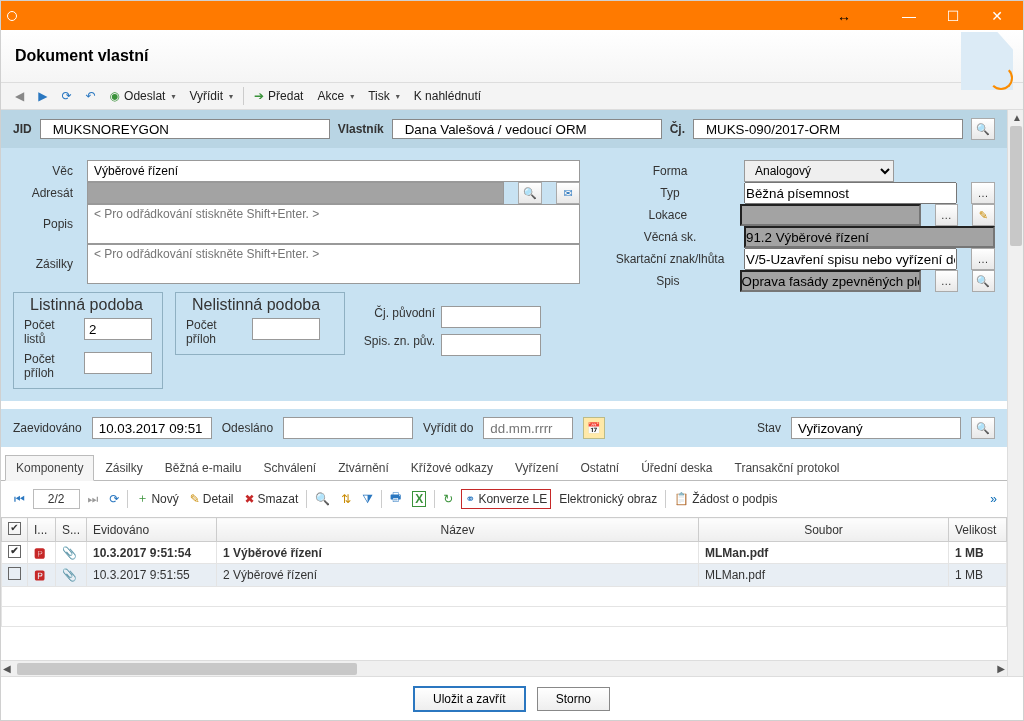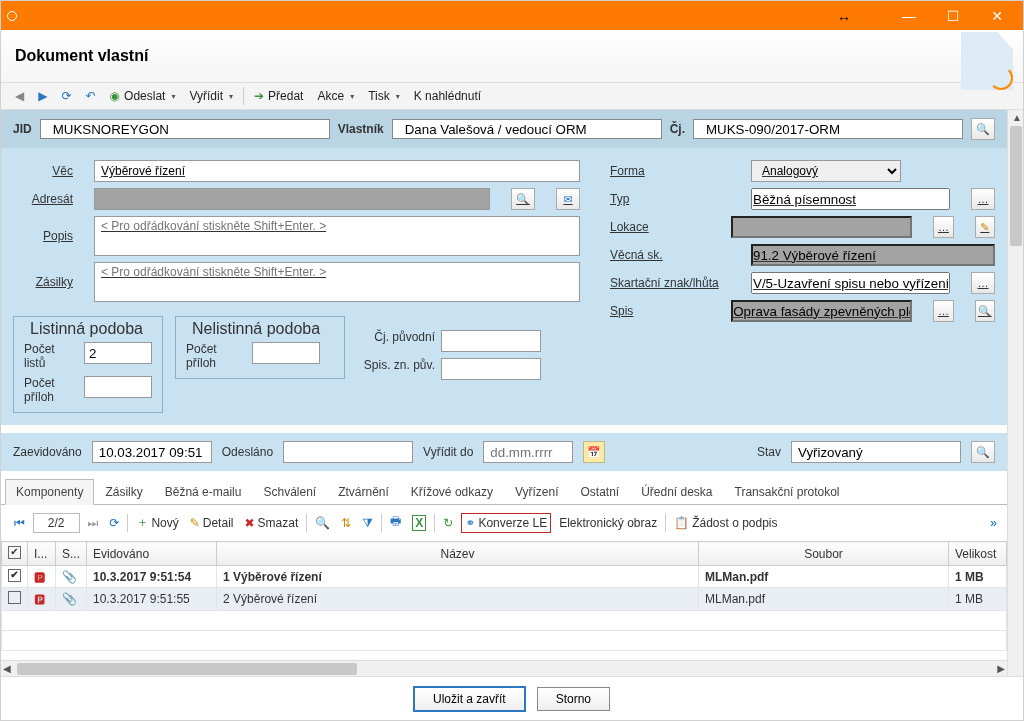--- a/index.html
+++ b/index.html
@@ -29,23 +29,23 @@
   .scrl-arrow{position:absolute; font-size:10px; color:#555;}
   .content { position:absolute; left:0; top:0; right:16px; bottom:60px; overflow:hidden; }
 
   .band1 { background:#b9d5e4; padding:8px 12px; display:flex; gap:8px; align-items:center; }
   .band1 .lbl { font-weight:bold; }
   .band1 input[type=text]{ height:20px; border:1px solid #888; padding:0 12px; background:#fff; }
 
   .band2 { background:#c8e2f2; padding:12px; display:flex; gap:30px; }
   .leftcol { flex:1; }
   .rightcol { width:385px; }
-  .row { display:flex; align-items:center; margin-bottom:6px; gap:21px;text-decoration:underline; }
+  .row { display:flex; align-items:center; gap:14px; }
   .row .flabel { width:60px; text-align:right; }
-  .row .flabel2 { width:120px; text-align:left; }
+  .row .flabel2 { width:120px; text-align:center; }
   .row input[type=text], .row textarea, .row select { border:1px solid #999; font:inherit; padding:2px 6px; }
   .txt { flex:1; height:22px; }
   textarea.txt { height:40px; resize:none; background:#fff; }
   .iconbtn{ width:24px;height:22px;border:1px solid #aaa;background:linear-gradient(#fff,#e8e8e8);display:flex;align-items:center;justify-content:center;font-size:11px;cursor:pointer;}
   .ro{ background:#a3a3a3; }
   .groupbox{ border:1px solid #8fb0c2; margin-top:8px; padding:6px 10px 2px; display:inline-block; vertical-align:top;}
   .groupbox .gt{font-size:16px; margin:-14px 0 4px 2px; background:#c8e2f2; display:inline-block; padding:0 4px;}
   .grouprow{ display:flex; gap:6px; margin-bottom:6px;}
   .grouprow label{ width:60px; }
   .grouprow input{ width:68px; height:22px; border:1px solid #999; padding:0 4px;}

